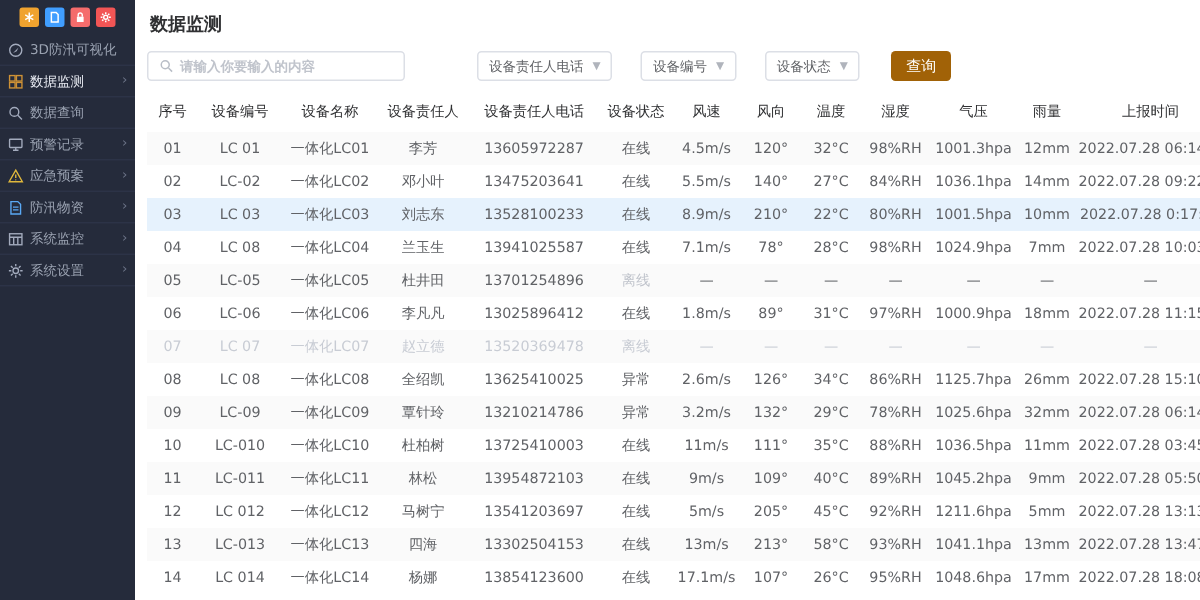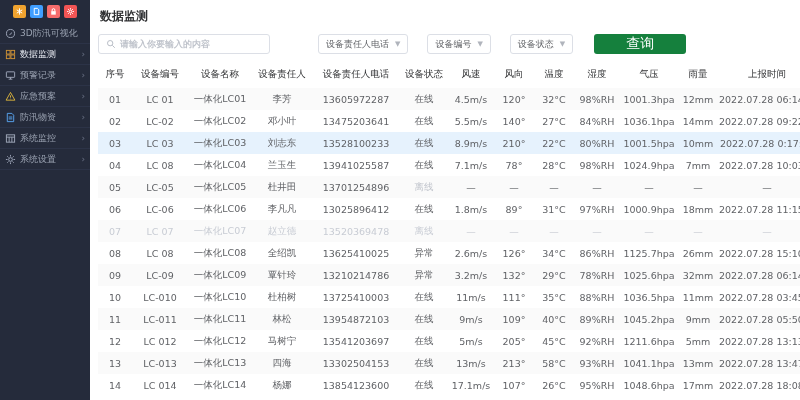--- a/index.html
+++ b/index.html
@@ -22,21 +22,21 @@
   .page-title{font-size:12px;font-weight:bold;color:#303133;padding:8px 2px 4px;}
   .filter-bar{display:flex;align-items:center;margin:5px 0 7px;}
   .search-box,.keyword-box,.select{height:20px;border:1px solid #dcdfe6;border-radius:3px;display:flex;align-items:center;gap:4px;padding:0 7px;font-size:9px;box-sizing:border-box;background:#fff;cursor:text;}
   .search-box{width:172px;font-weight:bold;}
   .keyword-box{width:76px;margin-left:20px;}
   .placeholder{color:#c0c4cc;}
   .sicon{color:#b8bdc6;display:flex;align-items:center;}
   .select{cursor:pointer;color:#606266;}
   .select .caret{color:#b0b4bc;font-size:7px;margin-left:2px;}
   .dd-wrap{display:flex;align-items:center;margin-left:48px;gap:19px;}
-  .query-btn{margin-left:21px;height:20px;padding:0 32px;background:#15803d;border:none;border-radius:3px;color:#fff;font-size:14px;cursor:pointer;font-family:inherit;}
+  .query-btn{margin-left:21px;height:20px;padding:0 10px;background:#a16207;border:none;border-radius:3px;color:#fff;font-size:10px;cursor:pointer;font-family:inherit;}
 
   
   table{width:100%;border-collapse:collapse;table-layout:fixed;font-size:9.5px;}
   th{height:25px;color:#303133;font-weight:normal;text-align:center;white-space:nowrap;overflow:hidden;}
   td{height:20px;color:#606266;text-align:center;white-space:nowrap;overflow:hidden;}
   tr.striped{background:#fafafa;}
   tr.selected{background:#e6f2fd;}
   tr.muted td{color:#c8ccd4;}
   td.status-offline{color:#c0c4cc;}
 
@@ -87,20 +87,29 @@
           <span class="mi-icon" style="color: rgb(207, 146, 54);">
             <svg viewBox="0 0 12 12" width="11" height="11" fill="none" stroke="currentColor" stroke-width="1">
               <rect x="1.5" y="1.5" width="4" height="4"></rect>
               <rect x="6.5" y="1.5" width="4" height="4"></rect>
               <rect x="1.5" y="6.5" width="4" height="4"></rect>
               <rect x="6.5" y="6.5" width="4" height="4"></rect>
             </svg>
           </span>
           <span class="mi-label">数据监测</span>
           <span class="chev">›</span>
+        </div>
+        <div class="menu-item">
+          <span class="mi-icon">
+            <svg viewBox="0 0 12 12" width="11" height="11" fill="none" stroke="currentColor" stroke-width="1">
+              <circle cx="5" cy="5" r="3.2"></circle>
+              <line x1="7.5" y1="7.5" x2="10.5" y2="10.5"></line>
+            </svg>
+          </span>
+          <span class="mi-label">数据查询</span>
         </div>
         <div class="menu-item">
           <span class="mi-icon">
             <svg viewBox="0 0 12 12" width="11" height="11" fill="none" stroke="currentColor" stroke-width="1">
               <rect x="1.5" y="2" width="9" height="6" rx="0.5"></rect>
               <line x1="6" y1="8" x2="6" y2="10"></line>
               <line x1="4" y1="10" x2="8" y2="10"></line>
             </svg>
           </span>
           <span class="mi-label">预警记录</span>

